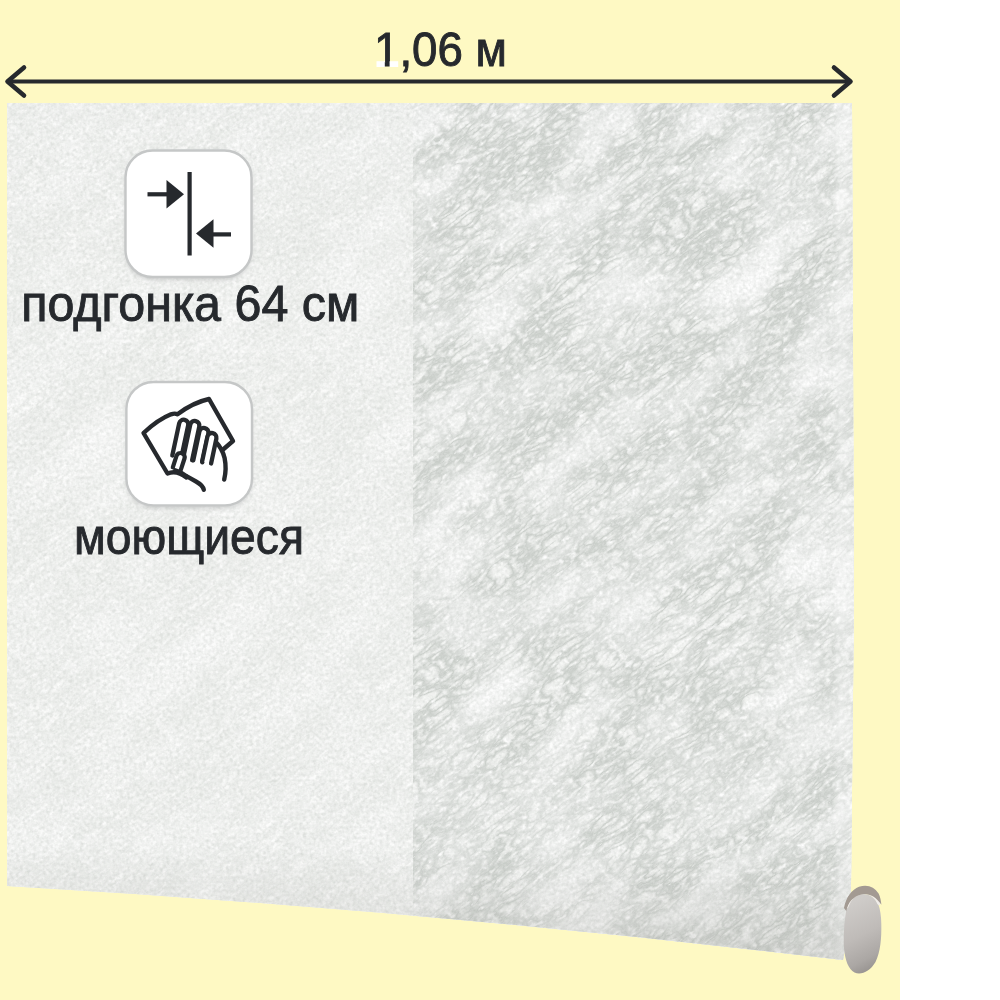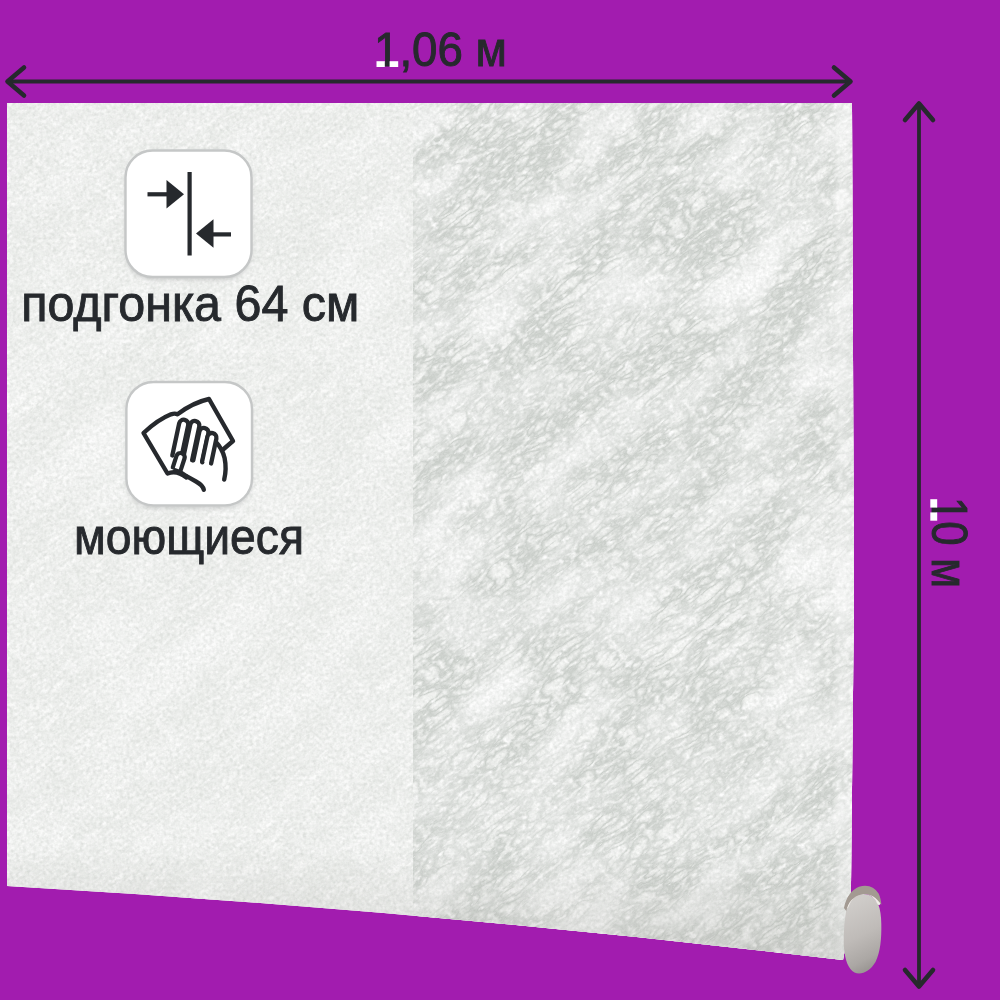--- a/index.html
+++ b/index.html
@@ -1,16 +1,16 @@
 <!DOCTYPE html>
 <html><head>
 <meta charset="utf-8">
 <style>
   html,body{margin:0;padding:0;background:#ffffff;}
-  .page{position:relative;width:1000px;height:1000px;background:#a21caf;overflow:hidden;
+  .page{position:relative;width:900px;height:1000px;background:#fef9c3;overflow:hidden;
         font-family:"Liberation Sans", sans-serif;}
   svg text{font-family:"Liberation Sans", sans-serif;}
 </style>
 </head>
 <body>
 <div class="page">
 <svg width="1000" height="1000" viewBox="0 0 1000 1000">
 <defs>
 
   <filter id="texL" x="-5%" y="-5%" width="110%" height="110%">

